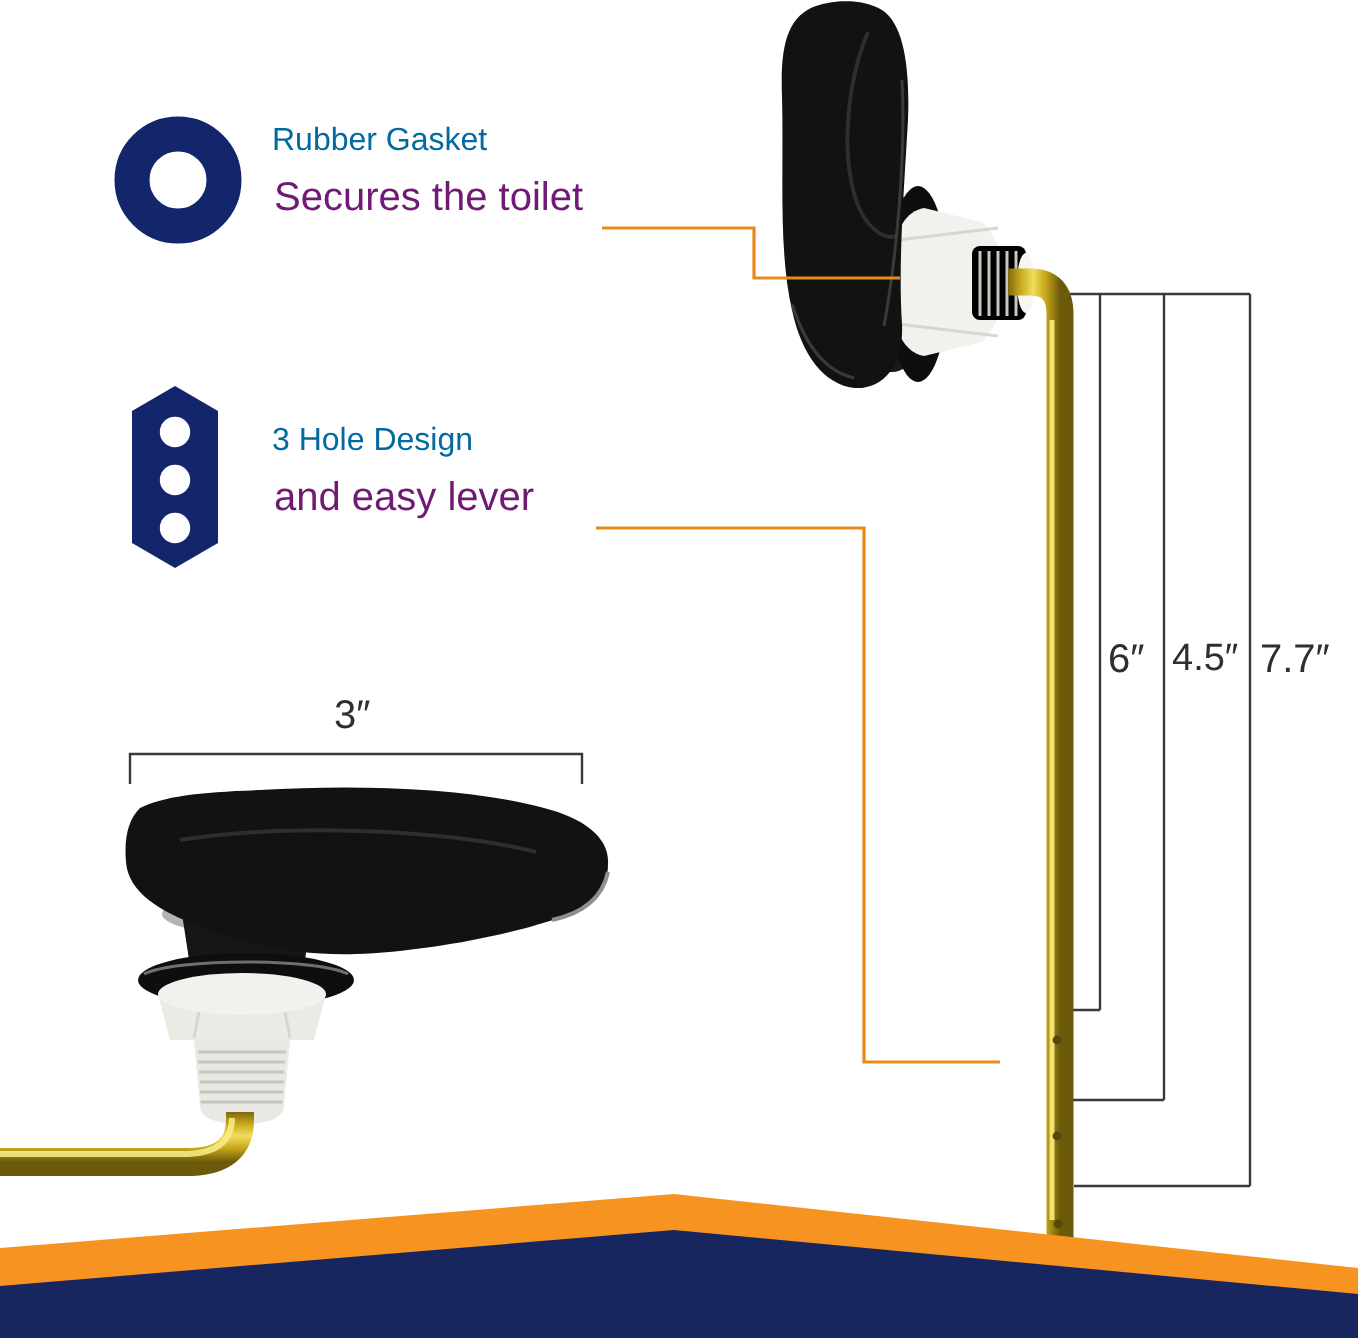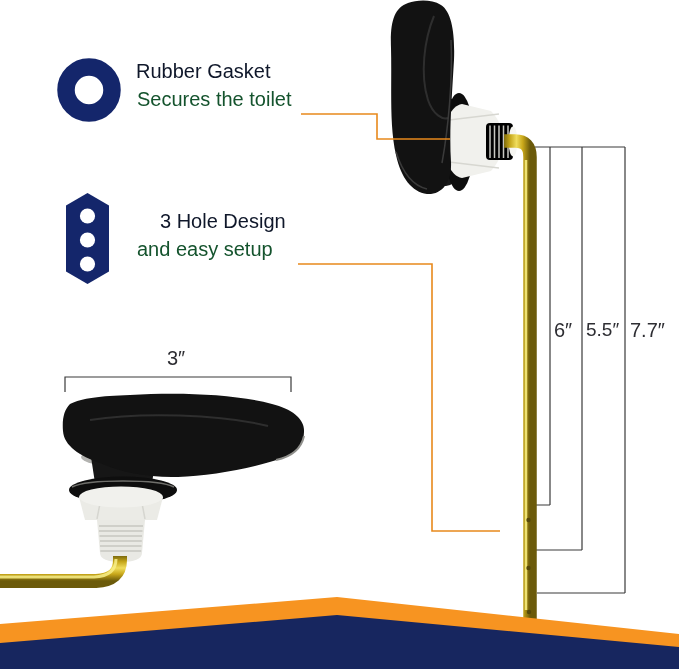--- a/index.html
+++ b/index.html
@@ -3,42 +3,42 @@
 <meta charset="utf-8">
 <style>
   html,body { margin:0; padding:0; background:#ffffff; }
   .stage {
     position:relative; width:679px; height:669px; background:#ffffff;
     overflow:hidden; font-family:"Liberation Sans", sans-serif;
   }
   .art { position:absolute; left:0; top:0; width:679px; height:669px; }
 
   .feature-title {
-    position:absolute; font-size:20px; line-height:28px; font-weight:400;
-    color:#0f172a; white-space:nowrap;
+    position:absolute; font-size:16px; line-height:28px; font-weight:400;
+    color:#0369a1; white-space:nowrap;
   }
   .feature-desc {
     position:absolute; font-size:20px; line-height:23px; font-weight:400;
-    color:#14532d; white-space:nowrap;
+    color:#701a75; white-space:nowrap;
   }
   .feature-desc span { display:block; }
   .icon-box { position:absolute; }
 
   .dim-label {
     position:absolute; font-size:20px; line-height:24px; color:#2e2e33;
     white-space:nowrap;
   }
   #dim-6   { left:554px; top:318px; }
   #dim-69  { left:586px; top:318px; font-size:19px; }
   #dim-77  { left:630px; top:318px; }
   #dim-3   { left:167px; top:346px; }
 
   #f1-title { left:136px; top:57px; }
   #f1-desc  { left:137px; top:88px; }
-  #f2-title { left:136px; top:207px;margin-left:24px; }
+  #f2-title { left:136px; top:207px; }
   #f2-desc  { left:137px; top:238px; }
   #icon-ring  { left:57px; top:58px; }
   #icon-hole  { left:66px; top:193px; }
 </style>
 </head>
 <body>
 
 <div class="stage">
 
   <svg class="art" viewBox="0 0 679 669">
@@ -137,21 +137,21 @@
       <polygon points="21.5,0 43,12.5 43,78.5 21.5,91 0,78.5 0,12.5" fill="#14266b"></polygon>
       <g fill="#ffffff">
         <circle cx="21.5" cy="23" r="7.6"></circle>
         <circle cx="21.5" cy="47" r="7.6"></circle>
         <circle cx="21.5" cy="71" r="7.6"></circle>
       </g>
     </svg>
   </div>
   <div class="feature-title" id="f2-title">3 Hole Design</div>
   <div class="feature-desc" id="f2-desc">
-    <span>and easy setup</span>
+    <span>and easy lever</span>
   </div>
 
   <div class="dim-label" id="dim-6">6″</div>
-  <div class="dim-label" id="dim-69">5.5″</div>
+  <div class="dim-label" id="dim-69">4.5″</div>
   <div class="dim-label" id="dim-77">7.7″</div>
   <div class="dim-label" id="dim-3">3″</div>
 
 </div>
 
 </body></html>

